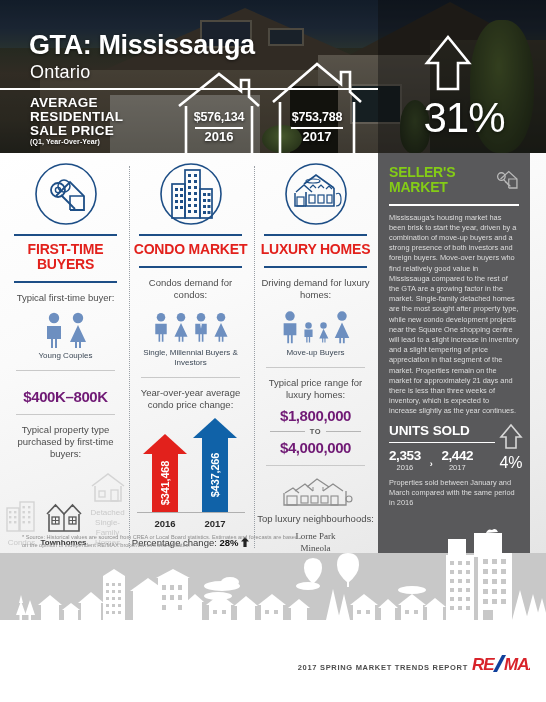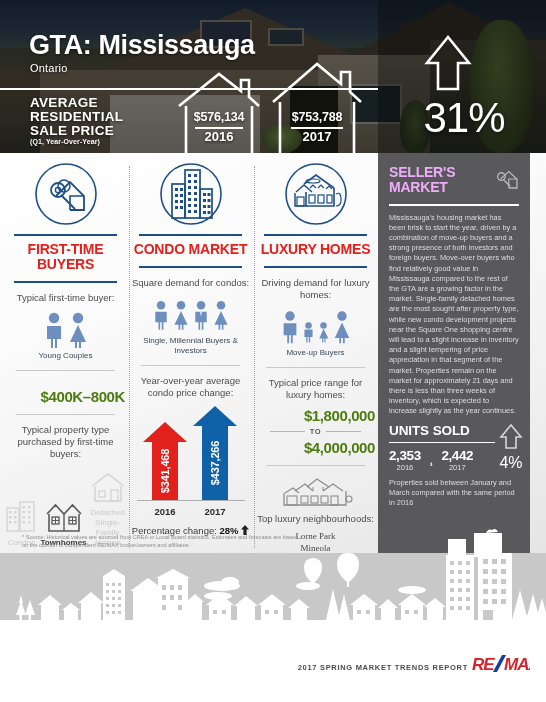--- a/index.html
+++ b/index.html
@@ -86,21 +86,21 @@
     background: rgba(10,10,10,0.40);
   }
 
   .hero-title {
     position: absolute; left: 29px; top: 30px;
     color: #fff; font-size: 27px; font-weight: bold; letter-spacing: -0.4px;
     text-shadow: 0 1px 3px rgba(0,0,0,.55);
   }
   .hero-sub {
     position: absolute; left: 30px; top: 62px;
-    color: #fff; font-size: 11px; font-weight: 400; letter-spacing: .2px;
+    color: #fff; font-size: 18px; font-weight: 400; letter-spacing: .2px;
     text-shadow: 0 1px 3px rgba(0,0,0,.55);
   }
   .hero-rule {
     position: absolute; left: 0; top: 88px; width: 378px; height: 2px; background: #fff;
   }
   .avg-label {
     position: absolute; left: 30px; top: 96px; width: 120px;
     color: #fff; font-size: 13.5px; font-weight: bold; line-height: 14px;
     letter-spacing: .3px; text-shadow: 0 1px 3px rgba(0,0,0,.6);
   }
@@ -158,21 +158,21 @@
   .col-sub-text {
     color: #4c4c4c; font-size: 9.5px; text-align: center; line-height: 12px;
     padding-top: 9px;
   }
   .people { display: flex; justify-content: center; align-items: flex-end; gap: 2px; padding-top: 8px; }
   .caption {
     color: #3c4856; font-size: 8px; text-align: center; line-height: 10px; padding-top: 3px;
   }
   .hrule { height: 1px; background: #c9c9c9; margin: 9px 10px; }
   .big-price {
-    color: #4d7c0f; font-size: 15px; font-weight: bold; text-align: right; letter-spacing: -.4px;
+    color: #701a75; font-size: 15px; font-weight: bold; text-align: center; letter-spacing: -.4px;
   }
   .to-row { display: flex; align-items: center; justify-content: center; gap: 5px; padding: 3px 14px; }
   .to-line { flex: 1; height: 1px; background: #b5b5b5; }
   .to-word { color: #555; font-size: 7.5px; font-weight: bold; letter-spacing: .5px; }
 
   .prop-types { display: flex; align-items: flex-end; justify-content: center; gap: 3px; padding-top: 8px; }
   .pt { text-align: center; }
   .pt-label { font-size: 8px; line-height: 10px; padding-top: 2px; }
   .pt-on { color: #3a3a3a; font-weight: bold; }
   .pt-off { color: #c9c9c9; }
@@ -211,21 +211,21 @@
     color: #8d8d8d; font-size: 5.6px; line-height: 7.5px;
   }
 
   
   .panel {
     position: absolute; left: 378px; top: 153px; width: 152px; height: 400px;
     background: #59595b;
   }
   .panel-pad { padding: 12px 11px 0; }
   .panel-title {
-    color: #f0abfc; font-size: 14px; font-weight: bold; line-height: 15px; letter-spacing: -.2px;
+    color: #84cc16; font-size: 14px; font-weight: bold; line-height: 15px; letter-spacing: -.2px;
   }
   .panel-head { display: flex; align-items: flex-start; justify-content: space-between; }
   .panel-rule { height: 1.5px; background: #fff; margin: 9px 0 7px; }
   .panel-body { color: #dedede; font-size: 7.4px; line-height: 10.2px; }
   .units-block { padding: 6px 11px 0; }
   .units-title { color: #fff; font-size: 13.5px; font-weight: bold; letter-spacing: -.1px; }
   .units-rule { height: 1.5px; background: #fff; margin: 4px 0 5px; width: 106px; }
   .units-row { display: flex; align-items: flex-end; gap: 9px; }
   .unum { color: #fff; font-size: 13.5px; font-weight: bold; letter-spacing: -.4px; }
   .uyear { color: #e2e2e2; font-size: 7.5px; text-align: center; }
@@ -425,21 +425,21 @@
             <rect x="44" y="43" width="3" height="3"></rect>
               <rect x="48.5" y="43" width="3" height="3"></rect>
             <rect x="44" y="49" width="3" height="3"></rect>
               <rect x="48.5" y="49" width="3" height="3"></rect>
           </g>
         </svg>
       </div>
       <div class="col-rule"></div>
       <div class="col-title">CONDO MARKET</div>
       <div class="col-rule"></div>
-      <div class="col-sub-text">Square demand for condos:</div>
+      <div class="col-sub-text">Condos demand for condos:</div>
 
       <div class="people">
         <svg width="18" height="36" viewBox="0 0 22 36">
             <circle cx="11" cy="6" r="5.2" fill="#6d8fc0"></circle>
             <path d="M4 14 h14 v13 h-4 v9 h-2 v-9 h-2 v9 h-2 v-9 h-4 z" fill="#6d8fc0"></path>
           </svg>
         <svg width="18" height="36" viewBox="0 0 22 36">
             <circle cx="11" cy="6" r="5.2" fill="#6d8fc0"></circle>
             <path d="M11 13 L19 30 h-5 v6 h-2 v-6 h-2 v6 h-2 v-6 h-5 z" fill="#6d8fc0"></path>
           </svg>

